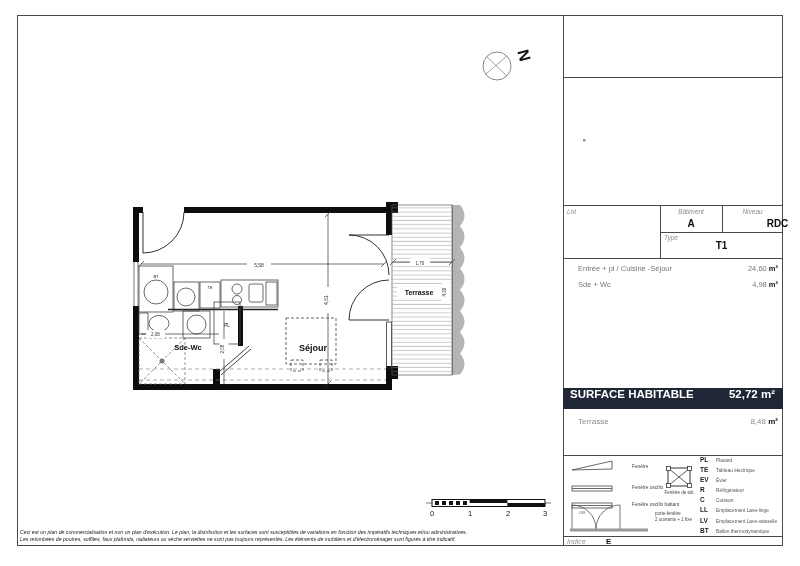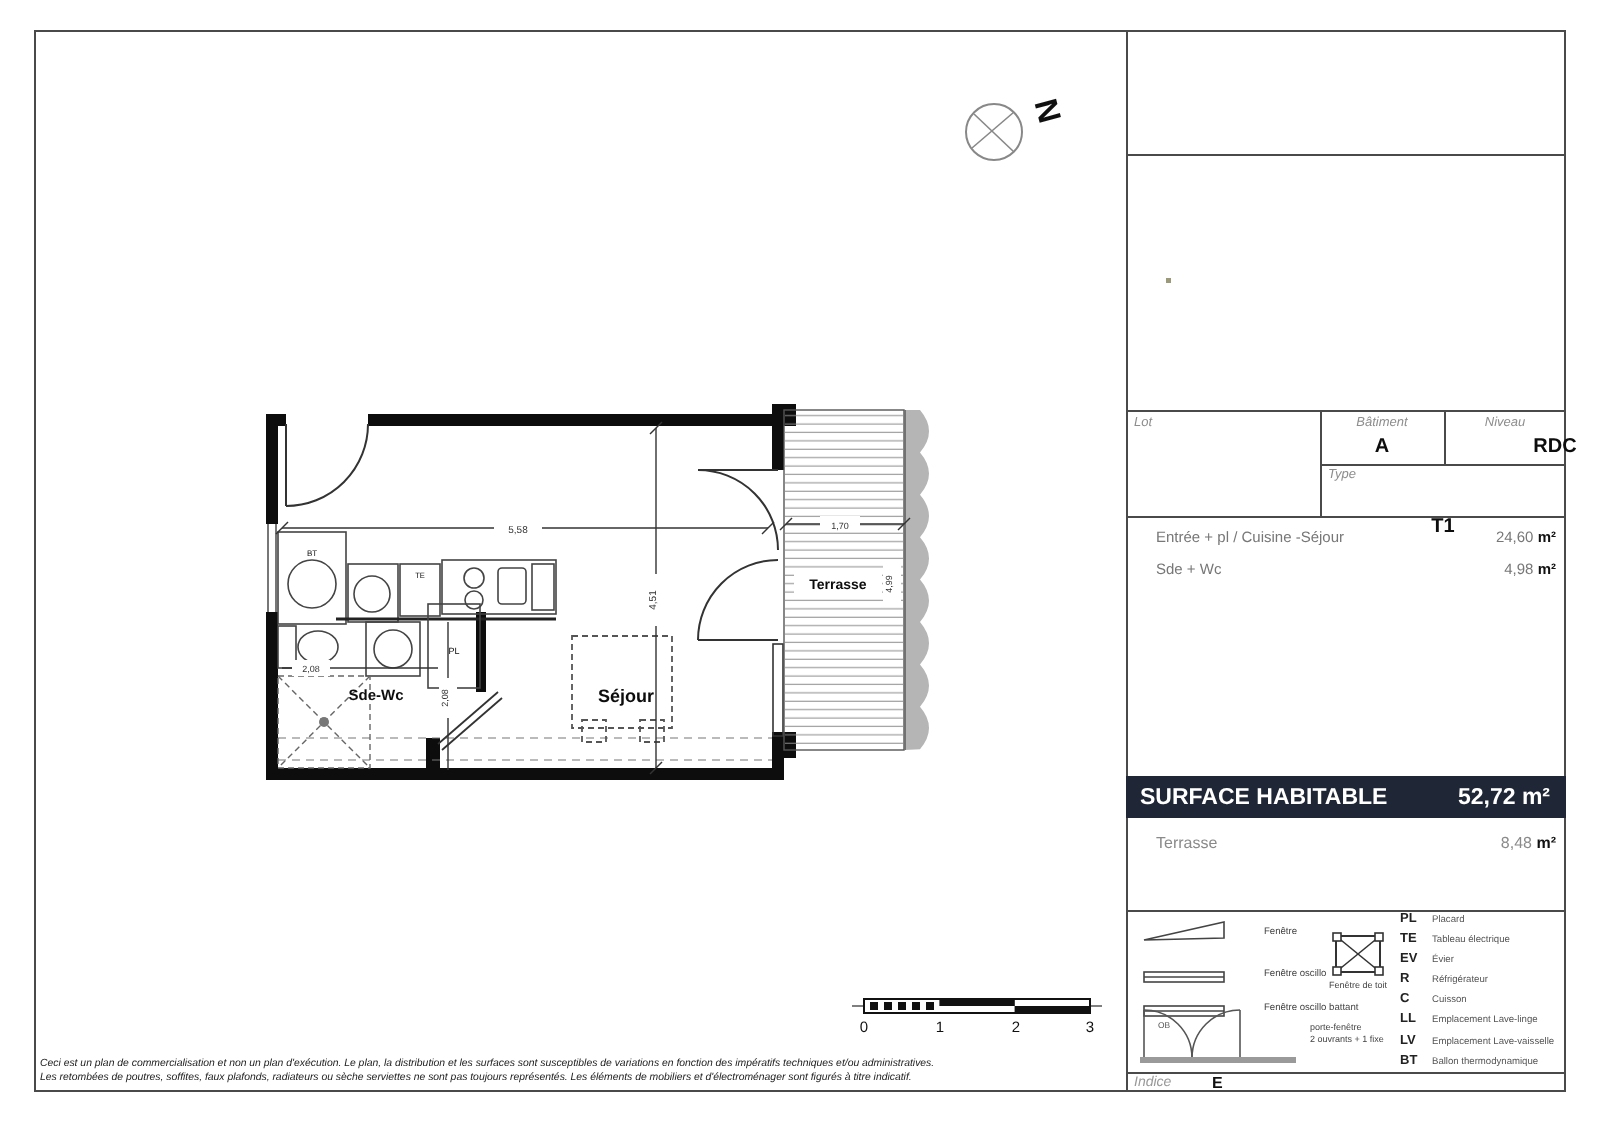--- a/index.html
+++ b/index.html
@@ -6,21 +6,21 @@
   .page{position:relative;width:800px;height:566px;background:#fff;overflow:hidden;
         font-family:"Liberation Sans",sans-serif;color:#111;}
   .abs{position:absolute;}
   svg text{font-family:"Liberation Sans",sans-serif;}
   .it-lbl{font-style:italic;color:#8d8d8d;font-size:6.5px;}
   .big-lot{font-size:27px;font-weight:bold;letter-spacing:1px;color:#0d0d0d;}
   .cell-val{font-weight:bold;font-size:10px;color:#0d0d0d;text-align:center;}
   .cell-lbl{font-style:italic;color:#8d8d8d;font-size:6.5px;text-align:center;}
   .area-row{display:flex;justify-content:space-between;font-size:7.5px;color:#777;text-align:center;}
   .a-unit{font-weight:bold;color:#111;}
-  .surface-bar{display:flex;justify-content:space-between;align-items:center;
+  .surface-bar{display:flex;justify-content:space-between;align-items:flex-start;
                padding:0 8px 0 7px;box-sizing:border-box;color:#fff;font-weight:bold;font-size:11.5px;}
   .ter-row{display:flex;justify-content:space-between;font-size:8px;color:#8a8a8a;}
   .leg-lbl{font-size:4.8px;color:#444;}
   .abbr-col{display:flex;flex-direction:column;}
   .abbr-row{height:10.1px;display:flex;align-items:baseline;}
   .abbr-k{font-weight:bold;font-size:6.5px;width:16px;color:#222;}
   .abbr-v{font-size:4.8px;color:#555;}
   .pf-txt{font-size:4.5px;color:#444;line-height:6px;}
   .disclaimer{font-size:5.2px;font-style:italic;color:#222;line-height:7.2px;}
   .indice-lbl{font-style:italic;color:#999;font-size:7px;}
@@ -231,21 +231,21 @@
     <rect x="583" y="139" width="2.5" height="2.5" fill="#9a9a7a"></rect>
   </svg>
 
   <div class="abs it-lbl" style="left:567px;top:208px">Lot</div>
 
   <div class="abs cell-lbl" style="left:660px;top:208px;width:62px">Bâtiment</div>
   <div class="abs cell-val" style="left:660px;top:218px;width:62px">A</div>
   <div class="abs cell-lbl" style="left:722px;top:208px;width:61px">Niveau</div>
   <div class="abs cell-val" style="left:747px;top:218px;width:61px">RDC</div>
   <div class="abs it-lbl" style="left:664px;top:234px">Type</div>
-  <div class="abs cell-val" style="left:660px;top:258px;width:123px">T1</div>
+  <div class="abs cell-val" style="left:660px;top:240px;width:123px">T1</div>
 
   <div class="abs area-row" style="left:578px;top:264px;width:200px">
     <span>Entrée + pl / Cuisine -Séjour</span>
     <span><span>24,60</span>
       <span class="a-unit">m²</span></span>
   </div>
   <div class="abs area-row" style="left:578px;top:280px;width:200px">
     <span>Sde + Wc</span>
     <span><span>4,98</span>
       <span class="a-unit">m²</span></span>

